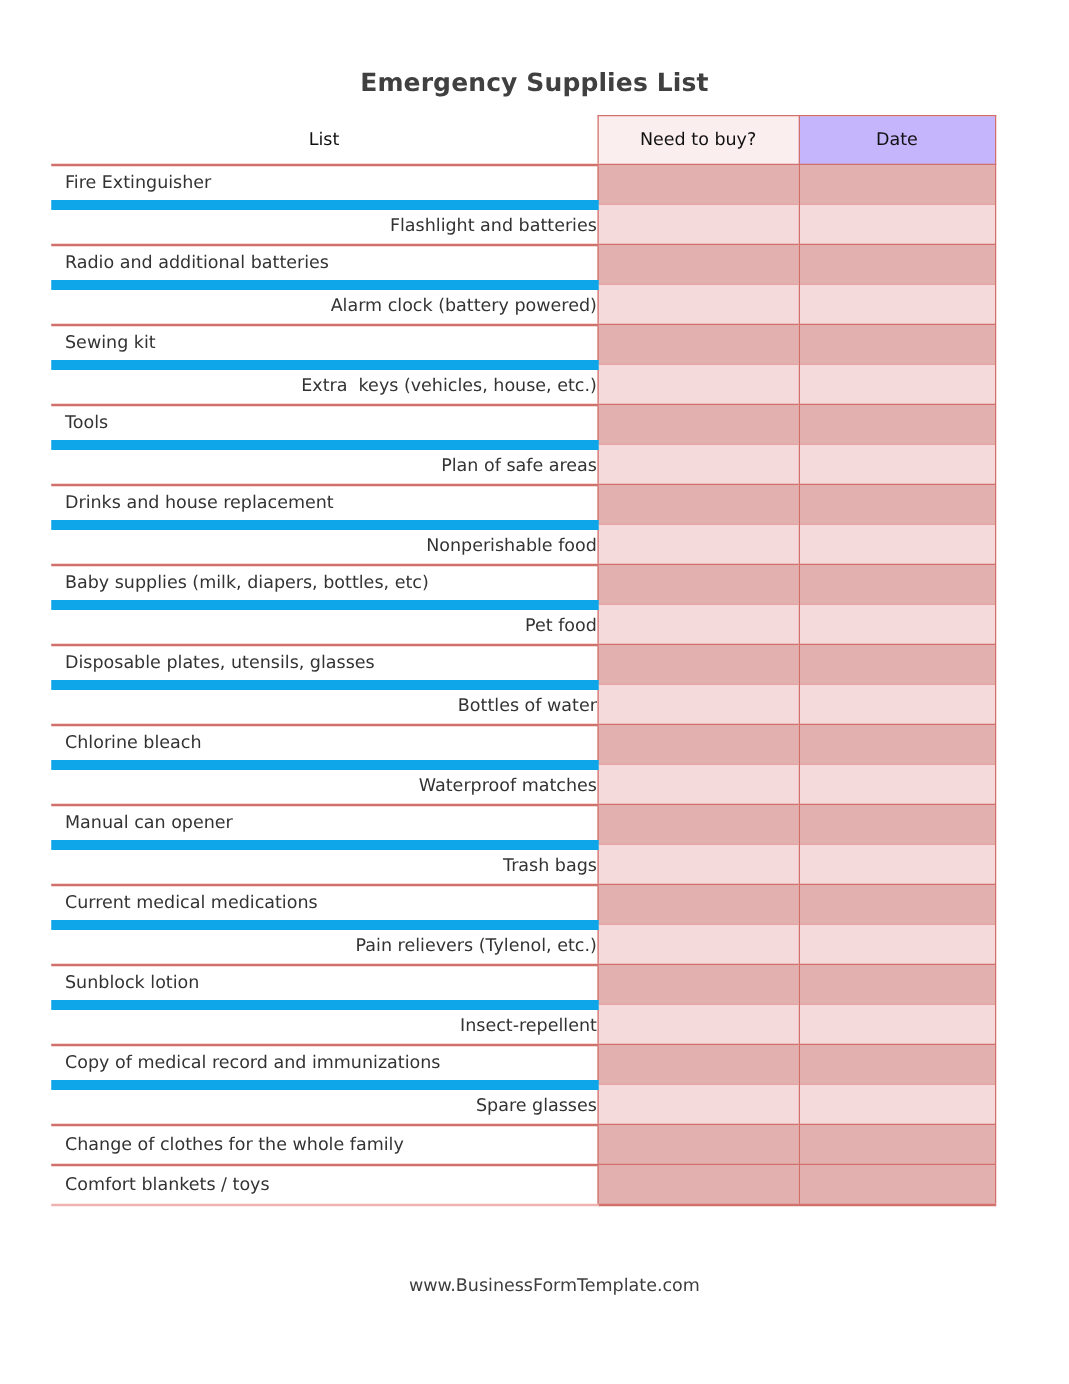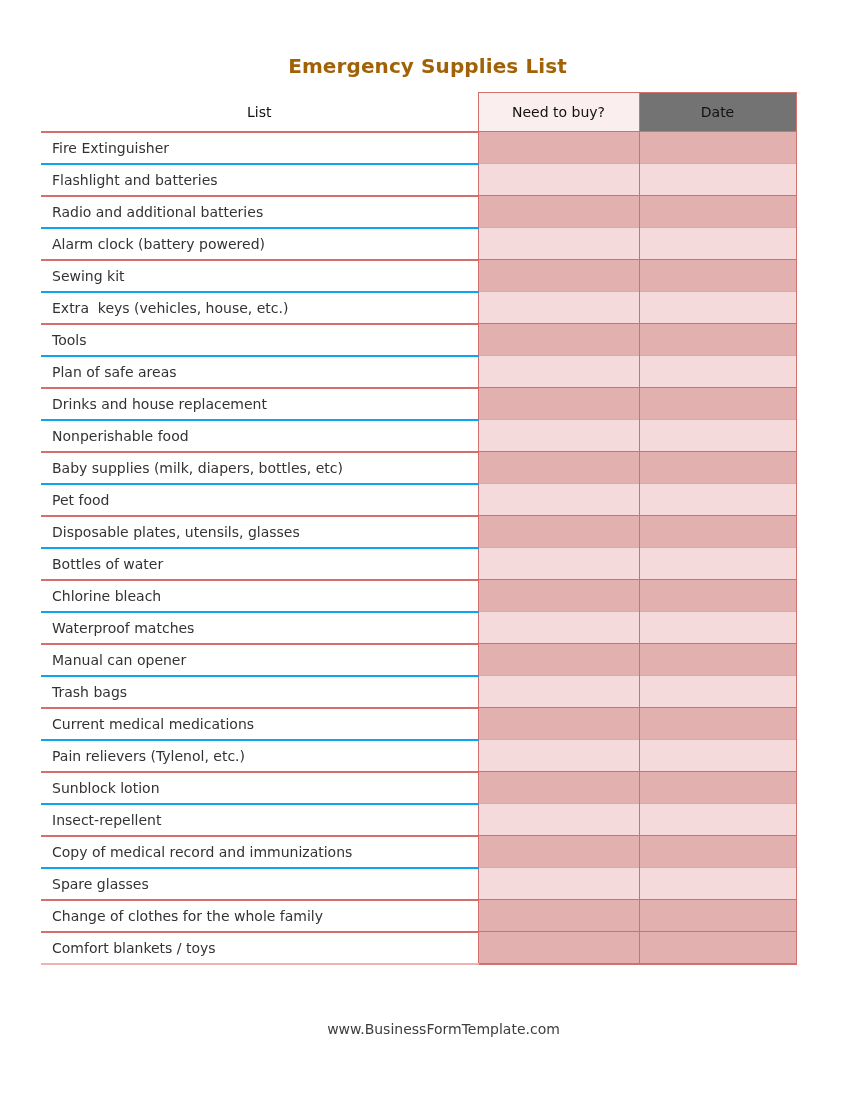--- a/index.html
+++ b/index.html
@@ -25,21 +25,21 @@
   
   .doc-title {
     position: absolute;
     top: 54px;
     left: 0;
     width: 855px;
     text-align: center;
     font-family: "DejaVu Sans", sans-serif;
     font-size: 20px;
     font-weight: bold;
-    color: #a16207;
+    color: #404040;
     letter-spacing: 0.1px;
   }
 
   
   .table-wrap {
     position: absolute;
     top: 92px;
     left: 41px;
     width: 755px;
   }
@@ -67,21 +67,21 @@
   thead th.h-list {
     border-bottom: 2px solid #d2716c;
     background: #ffffff;
   }
   thead th.h-need {
     background: #fbeeee;
     border: 1px solid #d2716c;
     border-right: 1px solid #d2716c;
   }
   thead th.h-date {
-    background: #737373;
+    background: #c4b5fd;
     border: 1px solid #d2716c;
     border-left: none;
   }
 
   
   tbody tr { height: 32px; }
 
   td.cell-list {
     padding: 0 0 0 11px;
     font-size: 14px;
@@ -107,22 +107,23 @@
   tr.band-dark td.cell-date {
     background: #e3b0b0;
     border-top: 1px solid #d2716c;
     border-bottom: none;
   }
   tr.band-dark td.cell-need { border-left: 1px solid #d2716c; border-right: 1px solid #d2716c; }
   tr.band-dark td.cell-date { border-right: 1px solid #d2716c; }
 
   
   tr.band-light td.cell-list {
-    border-top: 2px solid #0ea5e9;
+    border-top: 8px solid #0ea5e9;
     border-bottom: none;
+    text-align: right;
   }
   tr.band-light td.cell-need,
   tr.band-light td.cell-date {
     background: #f4dada;
     border-top: 1px solid #e7a5a2;
     border-bottom: none;
   }
   tr.band-light td.cell-need { border-left: 1px solid #d2716c; border-right: 1px solid #d2716c; }
   tr.band-light td.cell-date { border-right: 1px solid #d2716c; }
 

